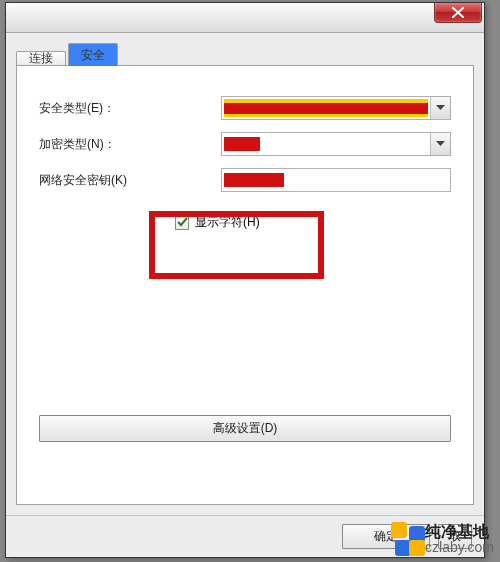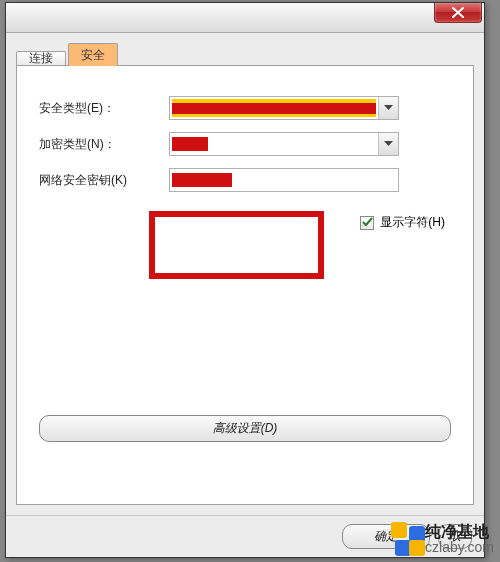--- a/index.html
+++ b/index.html
@@ -83,40 +83,41 @@
     padding: 3px 12px;
     margin-right: 2px;
     border-radius: 2px 2px 0 0;
     font-size: 12px;
     color: #333;
     height: 14px;
     display: flex;
     align-items: center;
   }
   .tab.active {
-    background: #fdba74;
+    background: #3b82f6;
     height: 23px;
     margin-bottom: -1px;
     position: relative;
     z-index: 3;
   }
   .tabpanel {
     flex: 1;
     background: #fff;
     border: 1px solid #a0a0a0;
     padding: 30px 22px 12px 22px;
     position: relative;
     z-index: 1;
     display: flex;
     flex-direction: column;
   }
   .formrow {
     display: flex;
     align-items: center;
     margin-bottom: 12px;
+    justify-content: space-between;
   }
   .formrow .lbl {
     width: 130px;
     color: #222;
     letter-spacing: 0;
   }
   .combo, .txt {
     border: 1px solid #b0b0b0;
     height: 24px;
     background: #fff;
@@ -158,49 +159,47 @@
     bottom: 4px;
     width: 60px;
     background: #d01010;
   }
   .chkwrap {
     display: flex;
     align-items: center;
     margin-left: 130px;
     margin-top: 6px;
     padding: 4px 6px;
-    justify-content: flex-end;
   }
   .highlight-box {
     position: absolute;
     border: 6px solid #d01010;
     pointer-events: none;
     z-index: 10;
   }
   .chk {
     width: 14px;
     height: 14px;
     border: 1px solid #888;
     background: linear-gradient(to bottom,#fff,#eaeaea);
     margin-right: 6px;
     display:flex; align-items:center; justify-content:center;
   }
   .chk svg { display:block; }
   .adv-btn-row { margin-top: 180px; }
   .btn {
     border: 1px solid #888;
     background: linear-gradient(to bottom, #fafafa, #e3e3e3);
-    border-radius: 10px;
+    border-radius: 1px;
     padding: 4px 10px;
     min-width: 140px;
     text-align: center;
     font-size: 12px;
     color: #222;
     box-shadow: inset 0 0 1px #fff;
-    font-style: italic;
   }
   .footer {
     height: 42px;
     background: #ececec;
     border-top: 1px solid #c8c8c8;
     display: flex;
     align-items: center;
     justify-content: flex-end;
     padding: 0 12px;
     gap: 8px;

